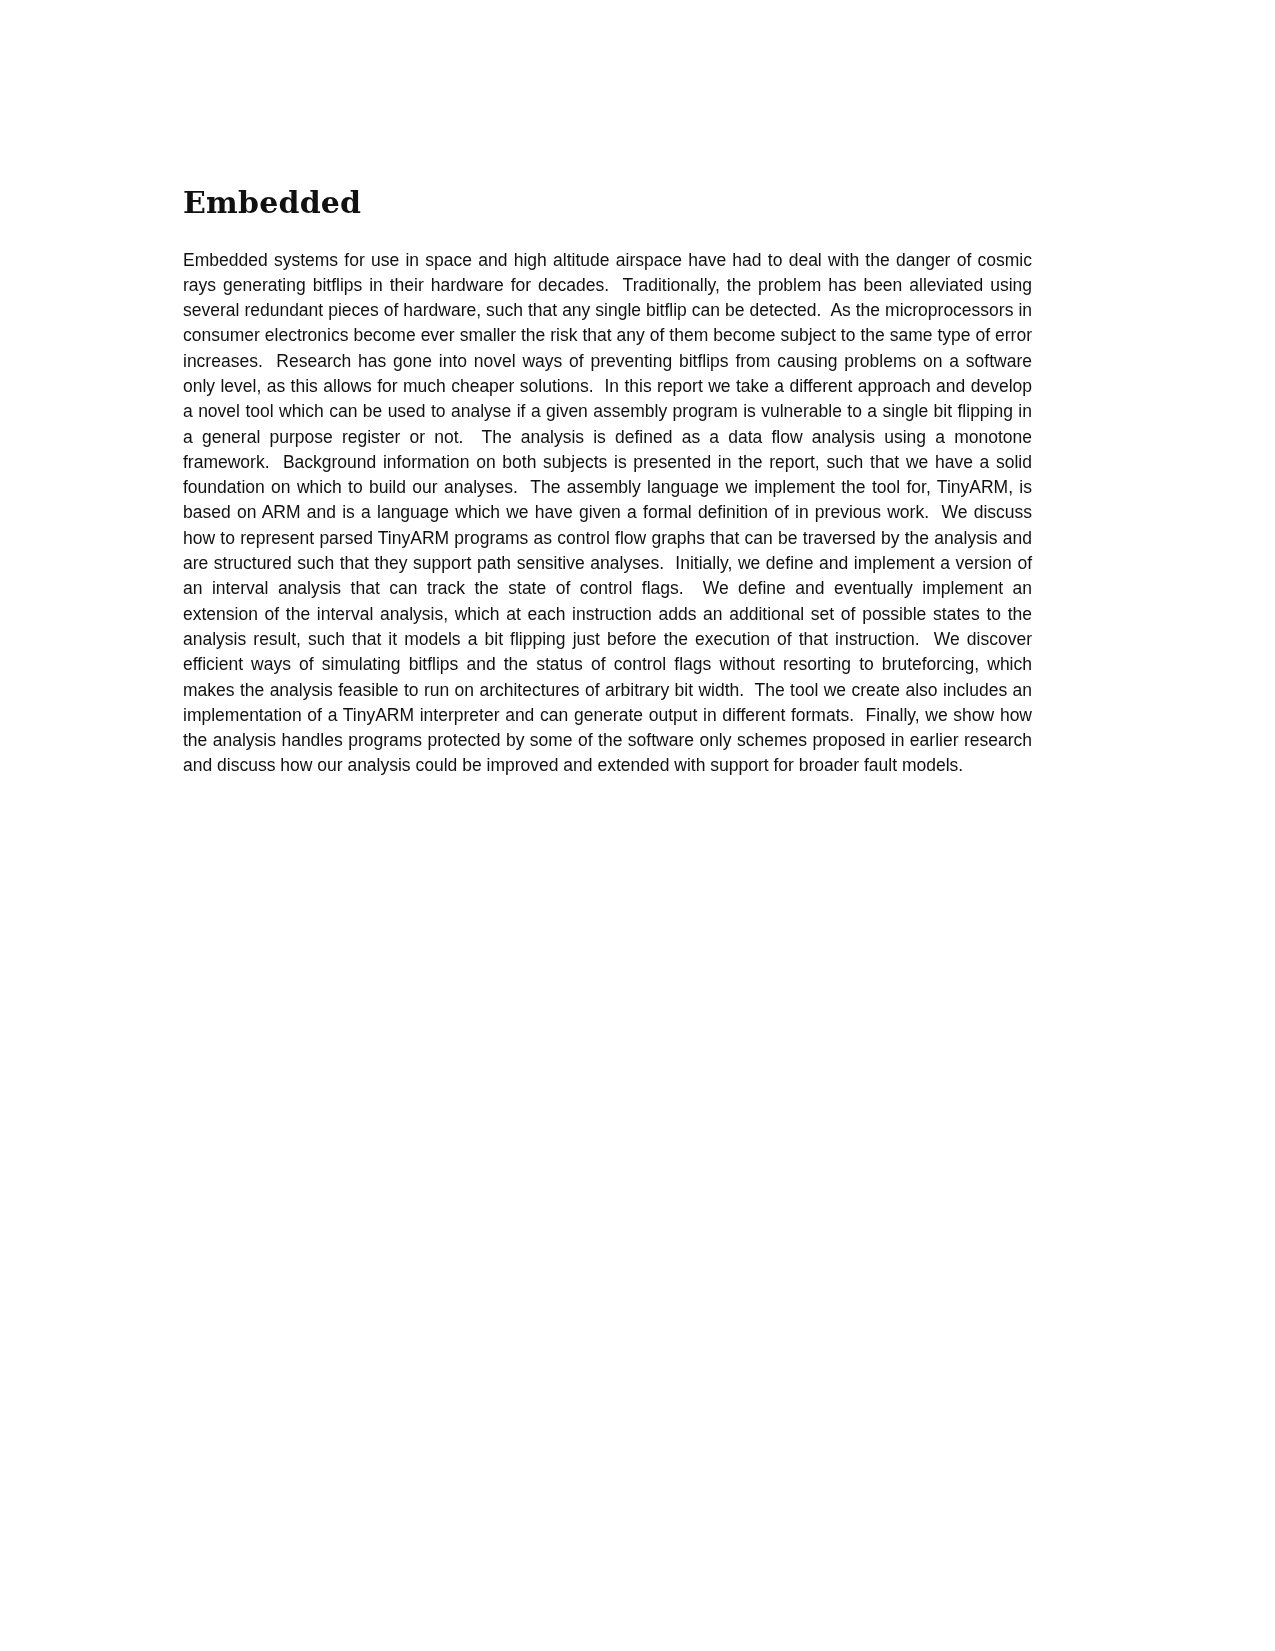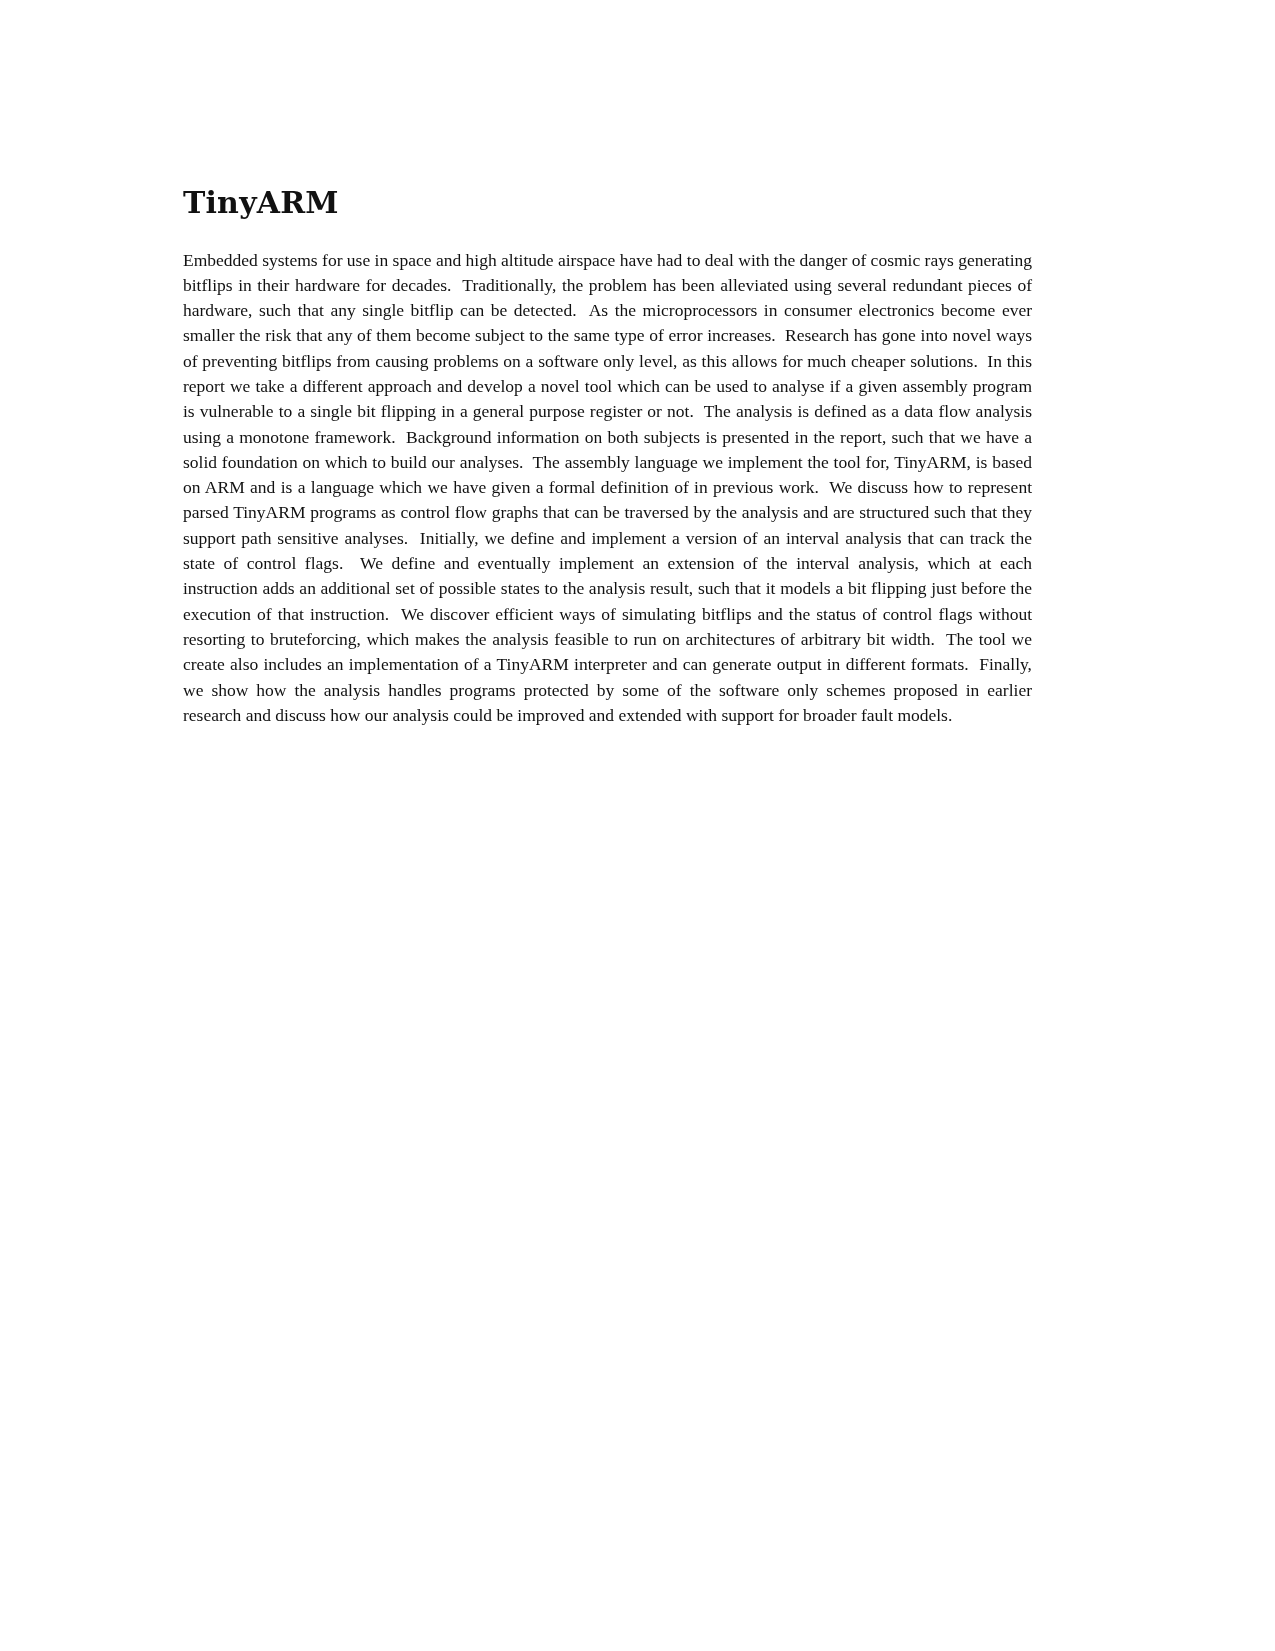--- a/index.html
+++ b/index.html
@@ -23,31 +23,31 @@
   .section-heading {
     font-family: "DejaVu Serif", serif;
     font-weight: 700;
     font-size: 30px;
     line-height: 1.15;
     color: #111111;
     margin: 0 0 27px 0;
     letter-spacing: 0.2px;
   }
   .summary-paragraph {
-    font-family: Liberation Serif, serif;
+    font-family: Liberation Sans, sans-serif;
     font-size: 17.5px;
     line-height: 25.3px;
     color: #111111;
     text-align: justify;
     white-space: pre-wrap;
     margin: 0;
     hyphens: none;
   }
 </style>
 </head>
 <body>
 
 <div class="page">
   <main class="content">
-    <h1 class="section-heading">TinyARM</h1>
+    <h1 class="section-heading">Embedded</h1>
     <p class="summary-paragraph">Embedded systems for use in space and high altitude airspace have had to deal with the danger of cosmic rays generating bitflips in their hardware for decades.  Traditionally, the problem has been alleviated using several redundant pieces of hardware, such that any single bitflip can be detected.  As the microprocessors in consumer electronics become ever smaller the risk that any of them become subject to the same type of error increases.  Research has gone into novel ways of preventing bitflips from causing problems on a software only level, as this allows for much cheaper solutions.  In this report we take a different approach and develop a novel tool which can be used to analyse if a given assembly program is vulnerable to a single bit flipping in a general purpose register or not.  The analysis is defined as a data flow analysis using a monotone framework.  Background information on both subjects is presented in the report, such that we have a solid foundation on which to build our analyses.  The assembly language we implement the tool for, TinyARM, is based on ARM and is a language which we have given a formal definition of in previous work.  We discuss how to represent parsed TinyARM programs as control flow graphs that can be traversed by the analysis and are structured such that they support path sensitive analyses.  Initially, we define and implement a version of an interval analysis that can track the state of control flags.  We define and eventually implement an extension of the interval analysis, which at each instruction adds an additional set of possible states to the analysis result, such that it models a bit flipping just before the execution of that instruction.  We discover efficient ways of simulating bitflips and the status of control flags without resorting to bruteforcing, which makes the analysis feasible to run on architectures of arbitrary bit width.  The tool we create also includes an implementation of a TinyARM interpreter and can generate output in different formats.  Finally, we show how the analysis handles programs protected by some of the software only schemes proposed in earlier research and discuss how our analysis could be improved and extended with support for broader fault models.</p>
   </main>
 </div>
 
 </body></html>

